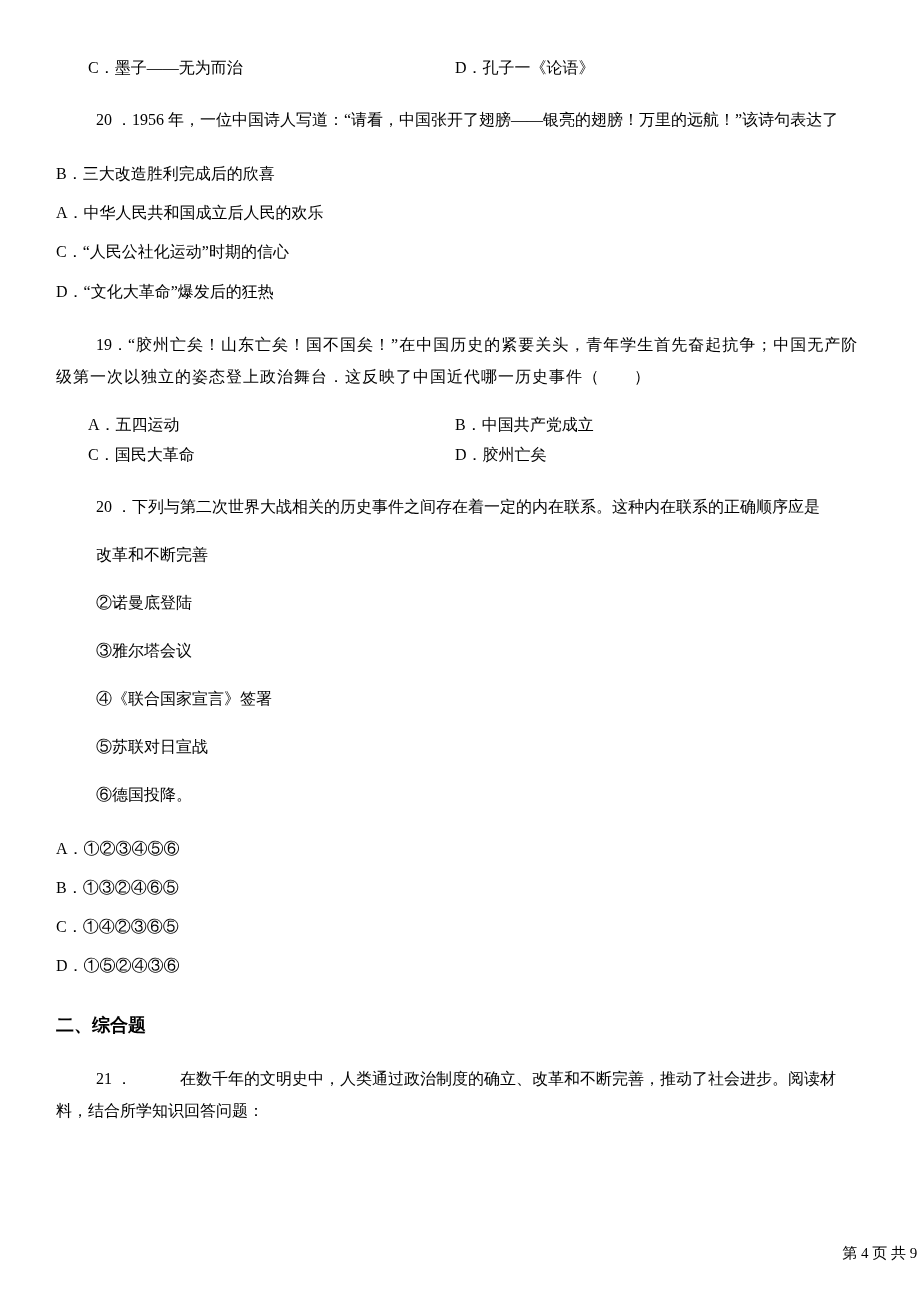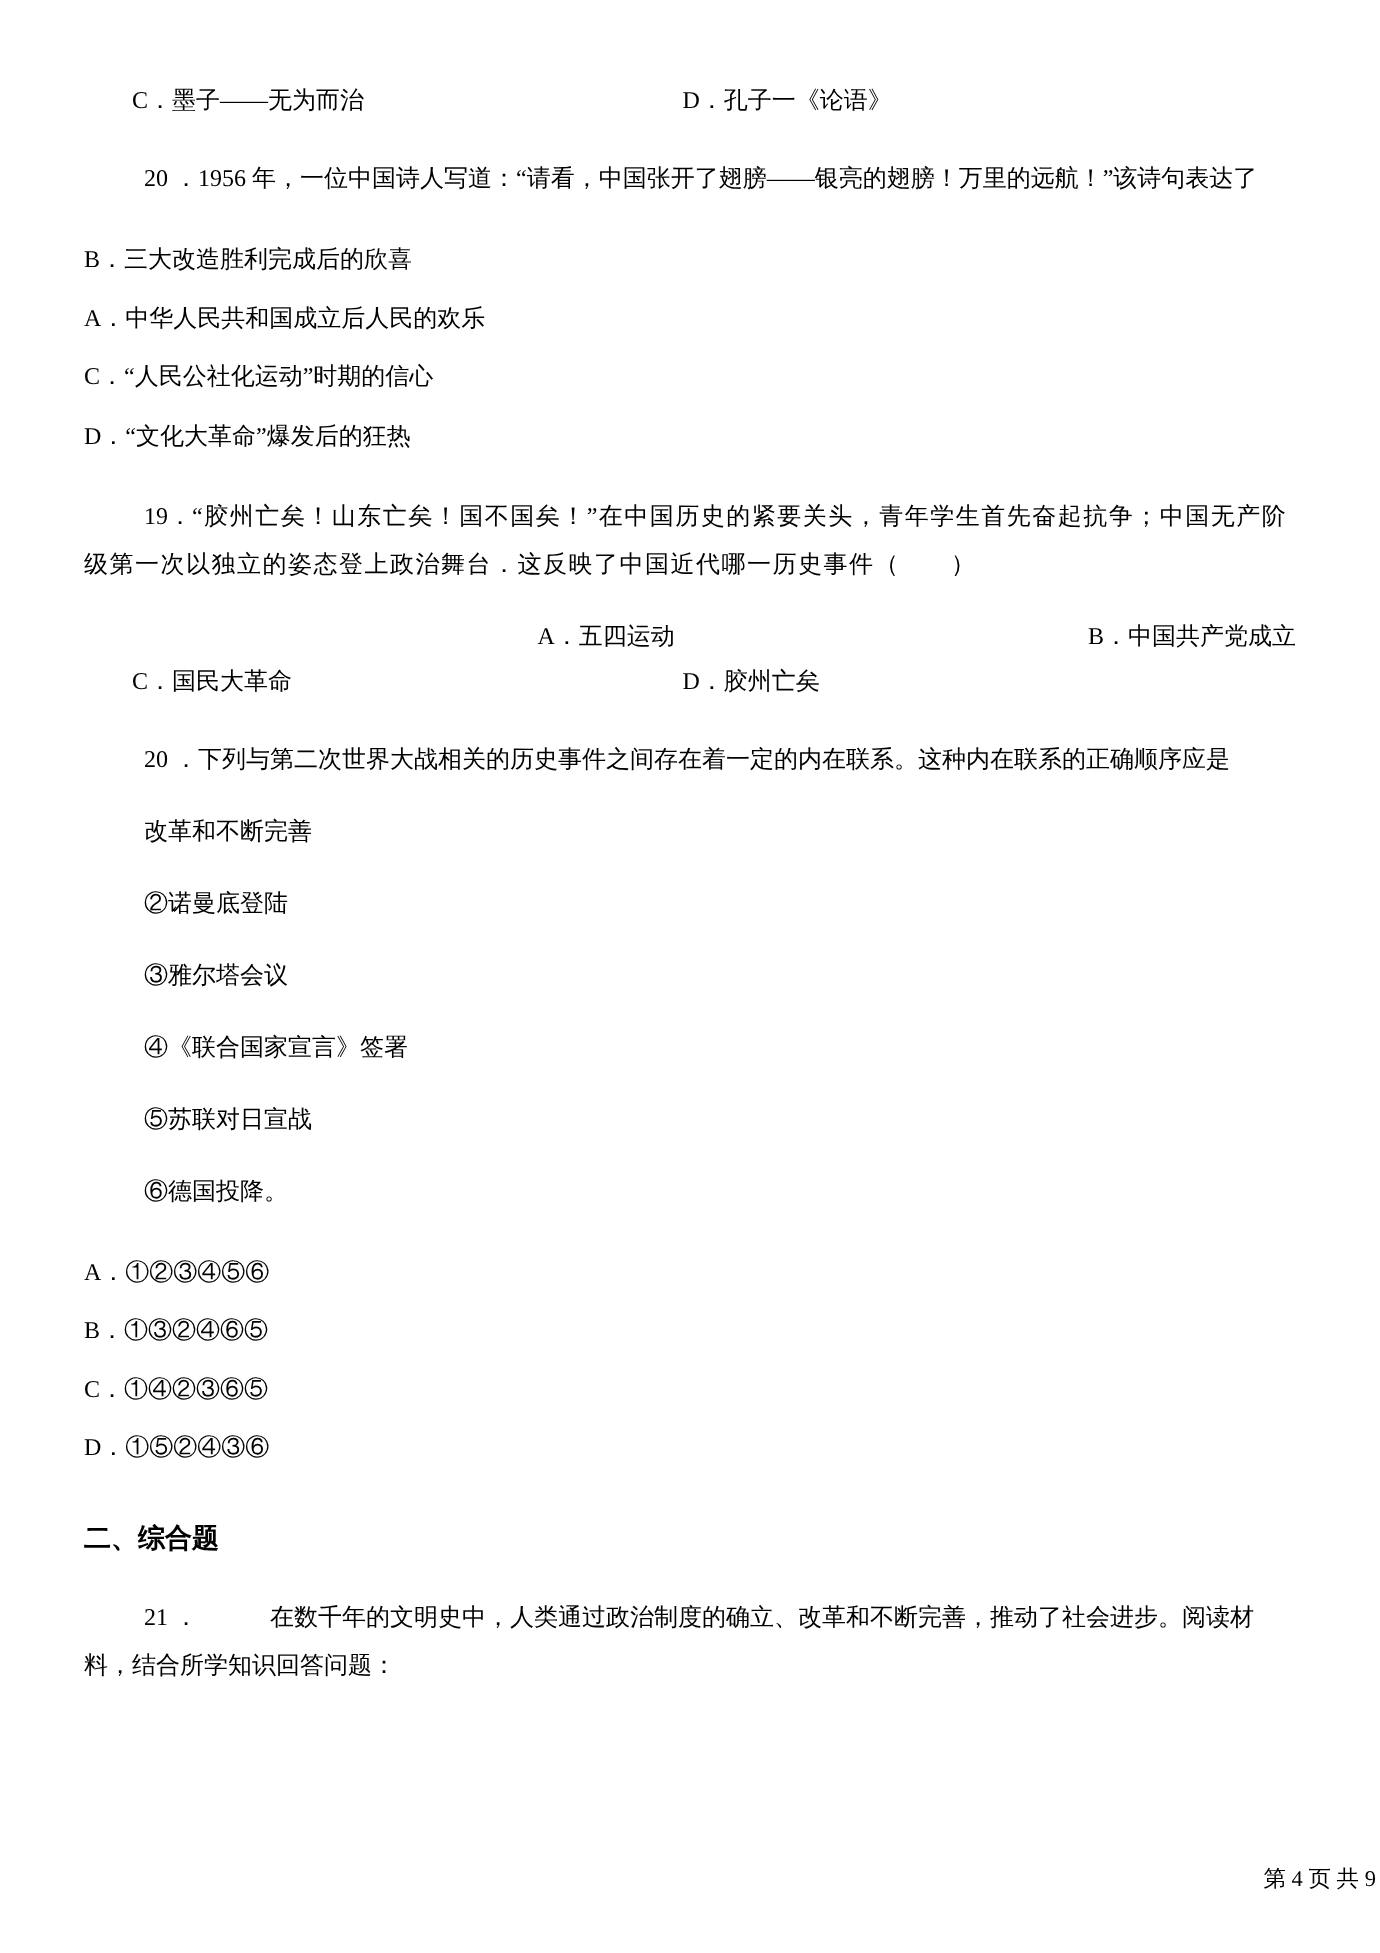--- a/index.html
+++ b/index.html
@@ -69,21 +69,21 @@
 <div class="opt-block">
   <div>B．三大改造胜利完成后的欣喜</div>
   <div>A．中华人民共和国成立后人民的欢乐</div>
   <div>C．“人民公社化运动”时期的信心</div>
   <div>D．“文化大革命”爆发后的狂热</div>
 </div>
 
 <div class="q-stem">
   <span>19．</span><span class="blank-paren">“胶州亡矣！山东亡矣！国不国矣！”在中国历史的紧要关头，青年学生首先奋起抗争；中国无产阶级第一次以独立的姿态登上政治舞台．这反映了中国近代哪一历史事件（　　）</span>
 </div>
-<div class="two-col" style="margin-bottom:6px;justify-content:flex-end;">
+<div class="two-col" style="margin-bottom:6px;">
   <div class="col-a">A．五四运动</div>
   <div>B．中国共产党成立</div>
 </div>
 <div class="two-col">
   <div class="col-a">C．国民大革命</div>
   <div>D．胶州亡矣</div>
 </div>
 
 <div class="q-stem">
   <span>20 ．</span><span>下列与第二次世界大战相关的历史事件之间存在着一定的内在联系。这种内在联系的正确顺序应是</span>

